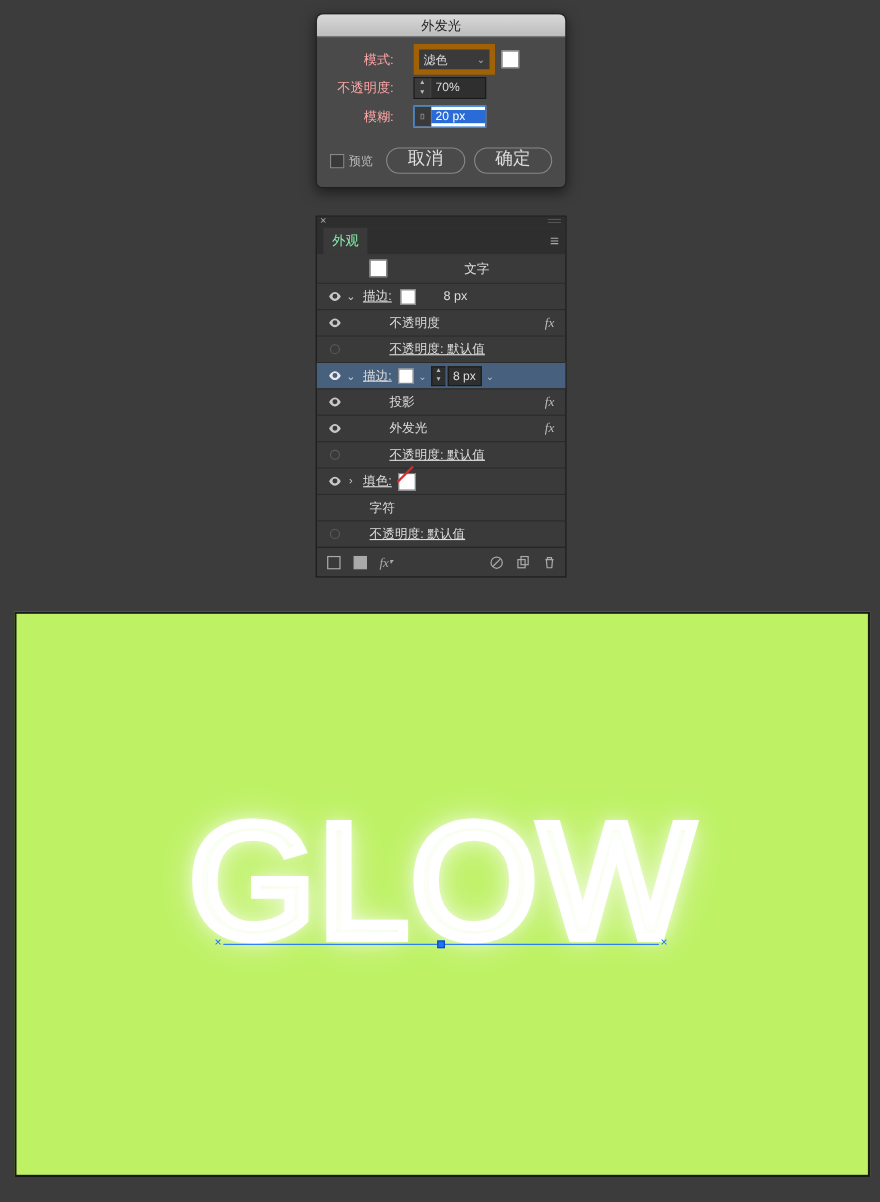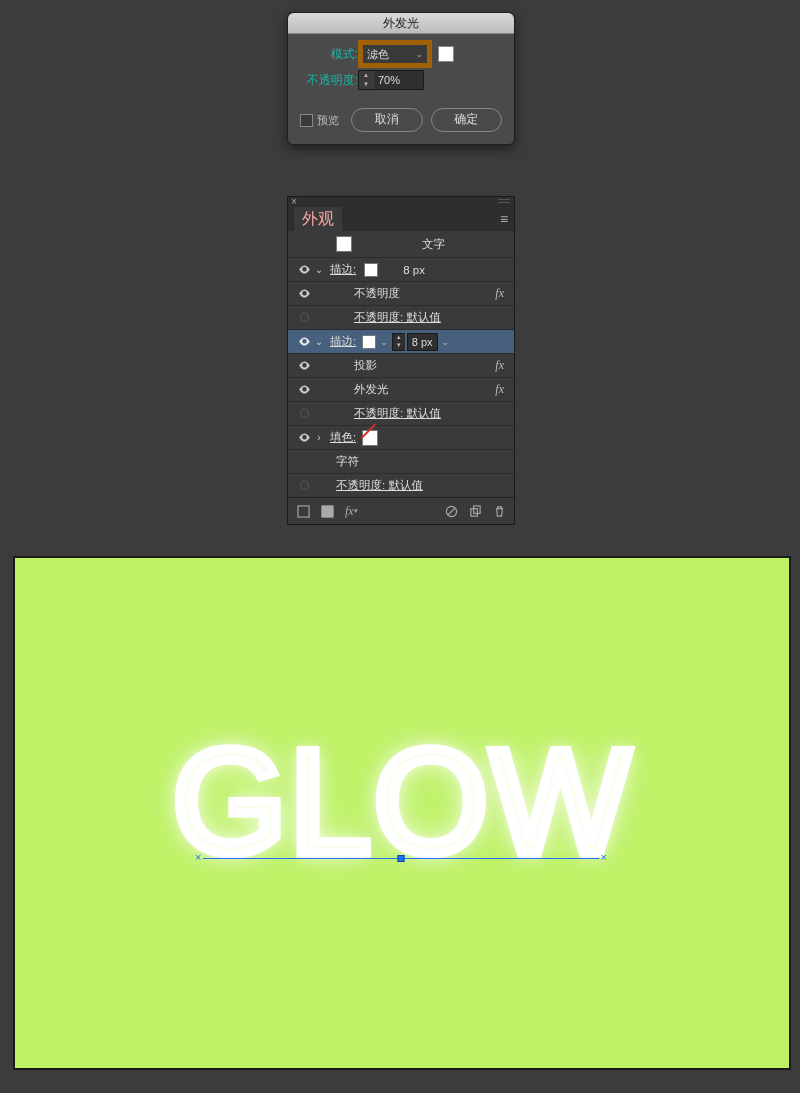--- a/index.html
+++ b/index.html
@@ -41,23 +41,23 @@
   }
   .dlg-row {
     display: flex;
     align-items: center;
     margin-bottom: 6px;
     height: 20px;
   }
   .dlg-label {
     width: 58px;
     text-align: right;
-    color: #14b8a6;
+    color: #fca5a5;
     font-size: 12px;
-    padding-right: 0;
+    padding-right: 18px;
   }
   .dlg-select {
     flex: 0 0 56px;
     height: 18px;
     background: #3a3a3a;
     border: 5px solid #a16207;
     display: flex;
     align-items: center;
     padding: 0 4px;
     font-size: 11px;
@@ -141,21 +141,21 @@
   }
   .dlg-btn {
     flex: 1;
     height: 22px;
     line-height: 20px;
     text-align: center;
     border: 1px solid #888;
     border-radius: 12px;
     background: #4a4a4a;
     color: #ddd;
-    font-size: 12px;
+    font-size: 16px;
   }
 
   
   .panel {
     position: absolute;
     left: 287px;
     top: 196px;
     width: 226px;
     background: #3a3a3a;
     border: 1px solid #1a1a1a;
@@ -185,22 +185,22 @@
     display: flex;
     align-items: center;
     height: 24px;
     background: #2e2e2e;
     padding-left: 6px;
   }
   .panel-tab {
     padding: 0 8px;
     height: 24px;
     line-height: 24px;
-    font-size: 16px;
-    color: #fca5a5;
+    font-size: 12px;
+    color: #86efac;
     background: #3a3a3a;
   }
   .panel-menu-icon {
     margin-left: auto;
     width: 20px;
     text-align: center;
     color: #aaa;
     font-size: 14px;
   }
   .panel-body { }
@@ -403,20 +403,31 @@
       <div class="dlg-label">不透明度:</div>
       <div class="dlg-num">
         <div class="stepper">
             <div>▲</div>
             <div>▼</div>
           </div>
         <div class="value">70%</div>
       </div>
     </div>
 
+    <div class="dlg-row">
+      <div class="dlg-label">模糊:</div>
+      <div class="dlg-num highlight">
+        <div class="link-icon">
+          <svg viewBox="0 0 12 12" width="10" height="10">
+              <path d="M4 4h1v4H4zM7 4h1v4H7zM4 3h4v1H4zM4 8h4v1H4z" fill="#888"></path>
+            </svg>
+        </div>
+        <div class="value" style="background:#2a6bd8;color:#fff;">20 px</div>
+      </div>
+    </div>
 
   </div>
   <div class="dlg-footer">
     <label class="dlg-check">
       <span class="box"></span>
       <span>预览</span>
     </label>
     <div class="dlg-btn">取消</div>
     <div class="dlg-btn">确定</div>
   </div>

